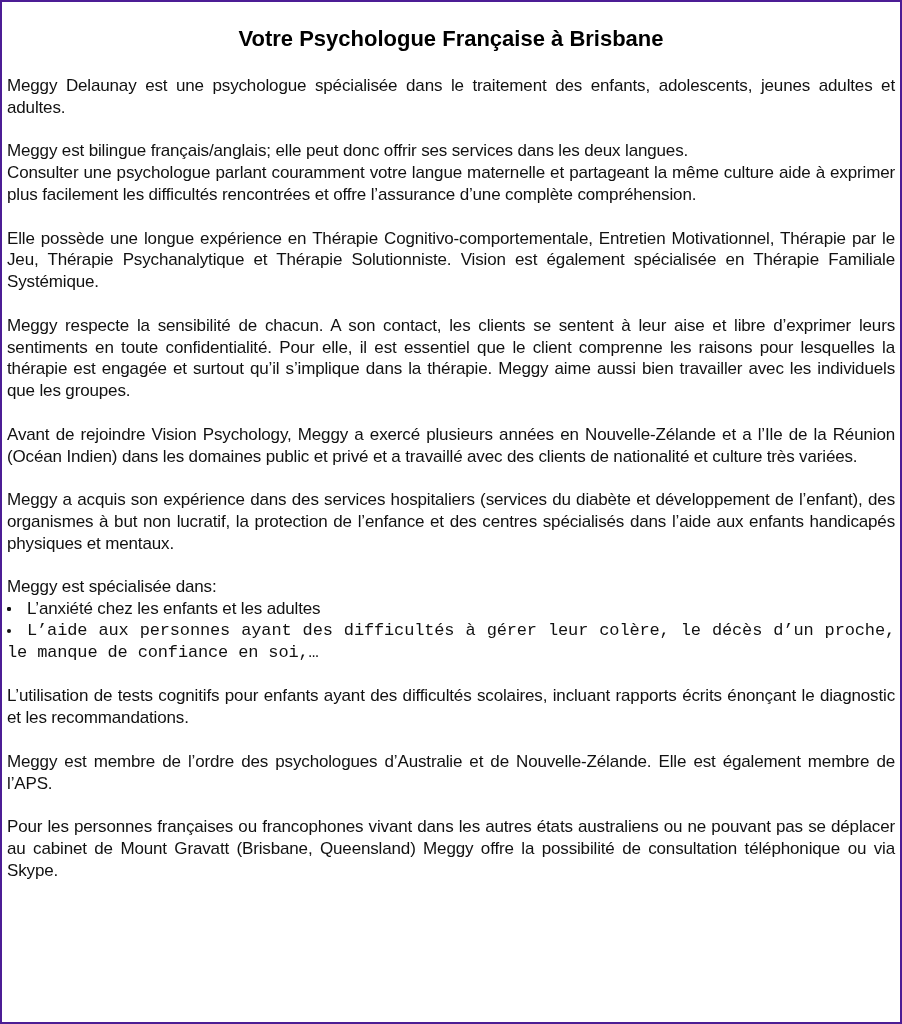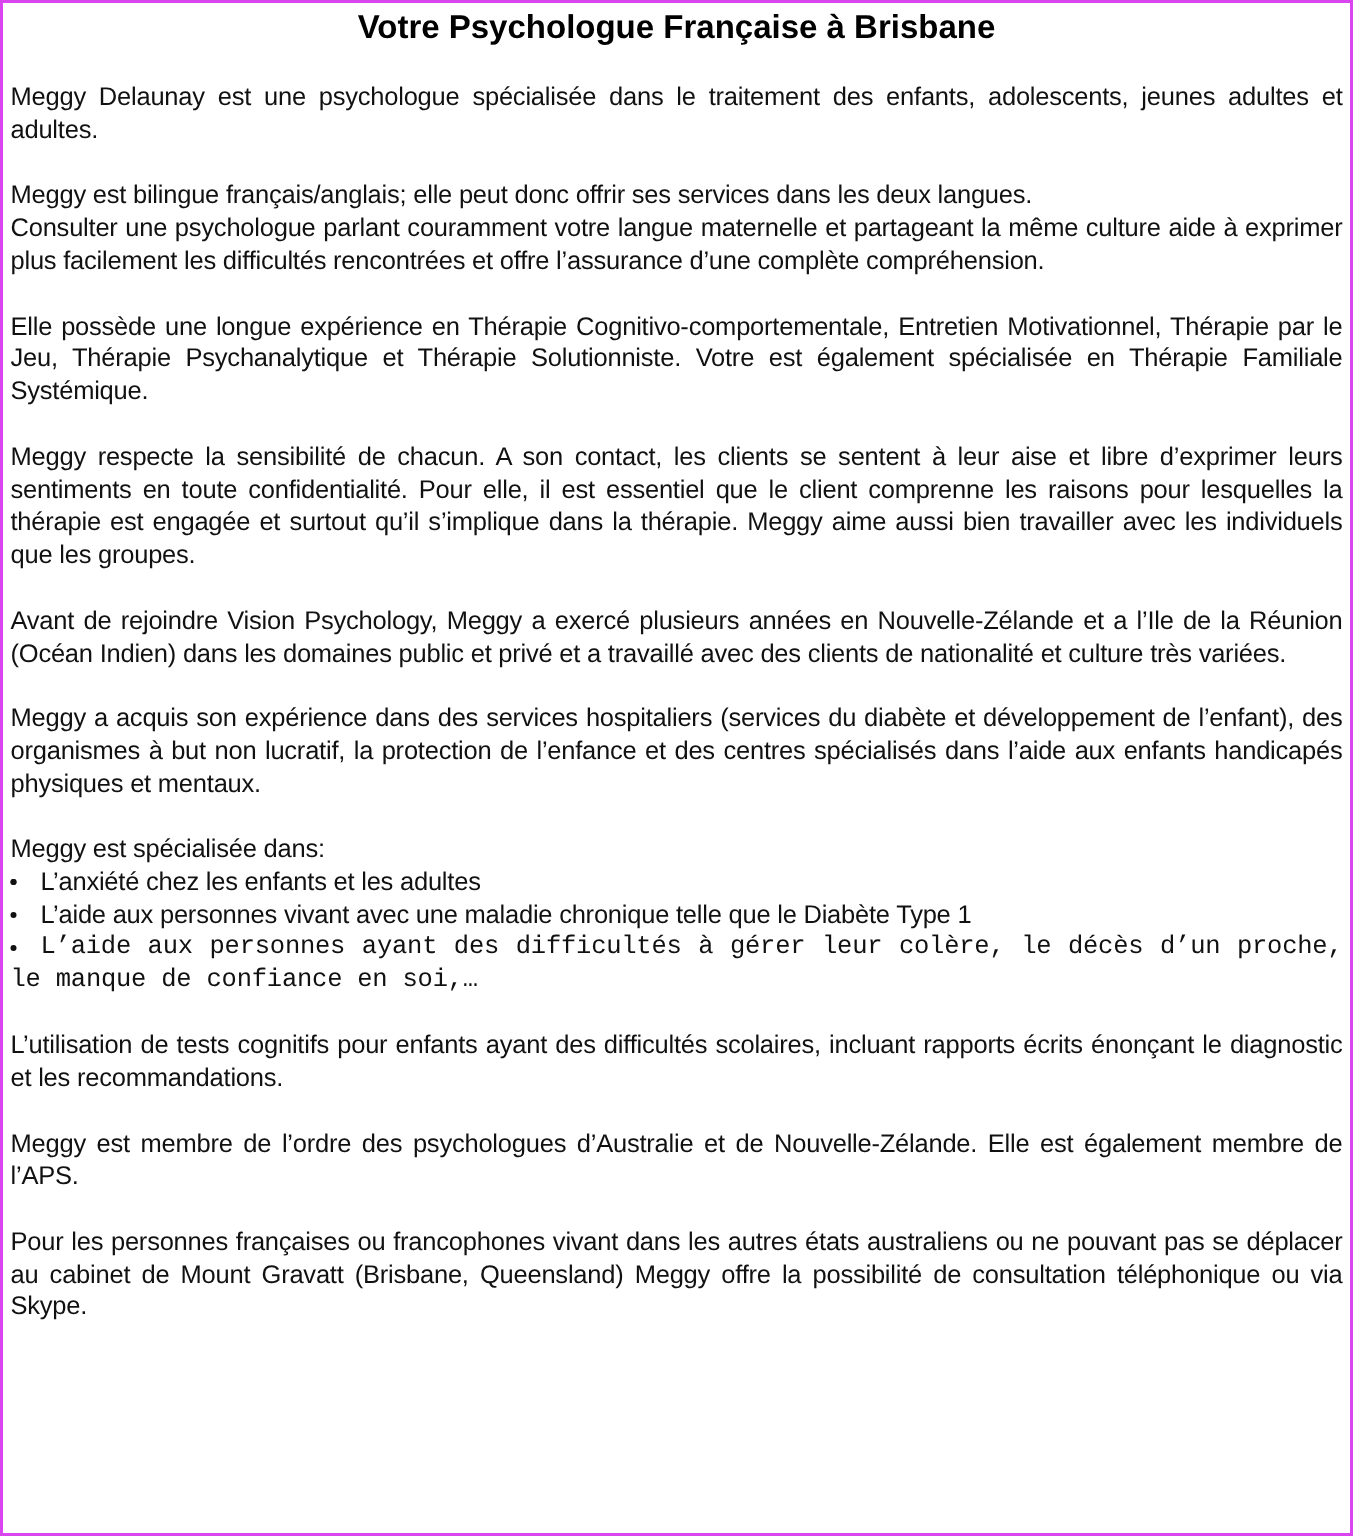--- a/index.html
+++ b/index.html
@@ -1,23 +1,23 @@
 <!DOCTYPE html>
 <html><head>
   <meta charset="utf-8">
   <style>
     html, body { margin: 0; padding: 0; background: #ffffff; }
     body { width: 902px; height: 1024px; overflow: hidden; }
     .frame {
       position: absolute; left: 0; top: 0;
       width: 902px; height: 1024px;
       box-sizing: border-box;
-      border: 2px solid #d946ef;
+      border: 2px solid #4c1d95;
       background: #ffffff;
-      padding: 2px 5px 0 5px;
+      padding: 23px 5px 0 5px;
       font-family: "Liberation Sans", sans-serif;
       color: #111111;
       font-size: 17px;
       line-height: 21.8px;
       letter-spacing: -0.15px;
     }
     h1 {
       margin: 0 0 22px 0;
       text-align: center;
       font-size: 22px;
@@ -40,33 +40,32 @@
 <body>
 
 <div class="frame">
   <h1>Votre Psychologue Française à Brisbane</h1>
 
   <p>Meggy Delaunay est une psychologue spécialisée dans le traitement des enfants, adolescents, jeunes adultes et adultes.</p>
 
   <p class="tight">Meggy est bilingue français/anglais; elle peut donc offrir ses services dans les deux langues.</p>
   <p style="hyphens:auto;" lang="fr">Consulter une psychologue parlant couramment votre langue maternelle et partageant la même culture aide à exprimer plus facilement les difficultés rencontrées et offre l’assurance d’une complète compréhension.</p>
 
-  <p style="hyphens:auto;" lang="fr">Elle possède une longue expérience en Thérapie Cognitivo-comportementale, Entretien Motivationnel, Thérapie par le Jeu, Thérapie Psychanalytique et Thérapie Solutionniste. Votre est également spécialisée en Thérapie Familiale Systémique.</p>
+  <p style="hyphens:auto;" lang="fr">Elle possède une longue expérience en Thérapie Cognitivo-comportementale, Entretien Motivationnel, Thérapie par le Jeu, Thérapie Psychanalytique et Thérapie Solutionniste. Vision est également spécialisée en Thérapie Familiale Systémique.</p>
 
   <p style="hyphens:auto;" lang="fr">Meggy respecte la sensibilité de chacun. A son contact, les clients se sentent à leur aise et libre d’exprimer leurs sentiments en toute confidentialité. Pour elle, il est essentiel que le client comprenne les raisons pour lesquelles la thérapie est engagée et surtout qu’il s’implique dans la thérapie. Meggy aime aussi bien travailler avec les individuels que les groupes.</p>
 
   <p>Avant de rejoindre Vision Psychology, Meggy a exercé plusieurs années en Nouvelle-Zélande et a l’Ile de la Réunion (Océan Indien) dans les domaines public et privé et a travaillé avec des clients de nationalité et culture très variées.</p>
 
   <p>Meggy a acquis son expérience dans des services hospitaliers (services du diabète et développement de l’enfant), des organismes à but non lucratif, la protection de l’enfance et des centres spécialisés dans l’aide aux enfants handicapés physiques et mentaux.</p>
 
   <p class="tight">Meggy est spécialisée dans:</p>
   <ul>
     <li><span class="bullet"></span></li>
     <li><span class="bullet"></span><span>L’anxiété chez les enfants et les adultes</span></li>
-    <li><span class="bullet"></span><span>L’aide aux personnes vivant avec une maladie chronique telle que le Diabète Type 1</span></li>
     <li style="padding-left:0;text-indent:20px;font-family:Liberation Mono, monospace;"><span class="bullet"></span><span>L’aide aux personnes ayant des difficultés à gérer leur colère, le décès d’un proche, le manque de confiance en soi,…</span></li>
   </ul>
 
   <p>L’utilisation de tests cognitifs pour enfants ayant des difficultés scolaires, incluant rapports écrits énonçant le diagnostic et les recommandations.</p>
 
   <p>Meggy est membre de l’ordre des psychologues d’Australie et de Nouvelle-Zélande.  Elle est également membre de l’APS.</p>
 
   <p>Pour les personnes françaises ou francophones vivant dans les autres états australiens ou ne pouvant pas se déplacer au cabinet de Mount Gravatt (Brisbane, Queensland) Meggy offre la possibilité de consultation téléphonique ou via Skype.</p>
 
 </div>

